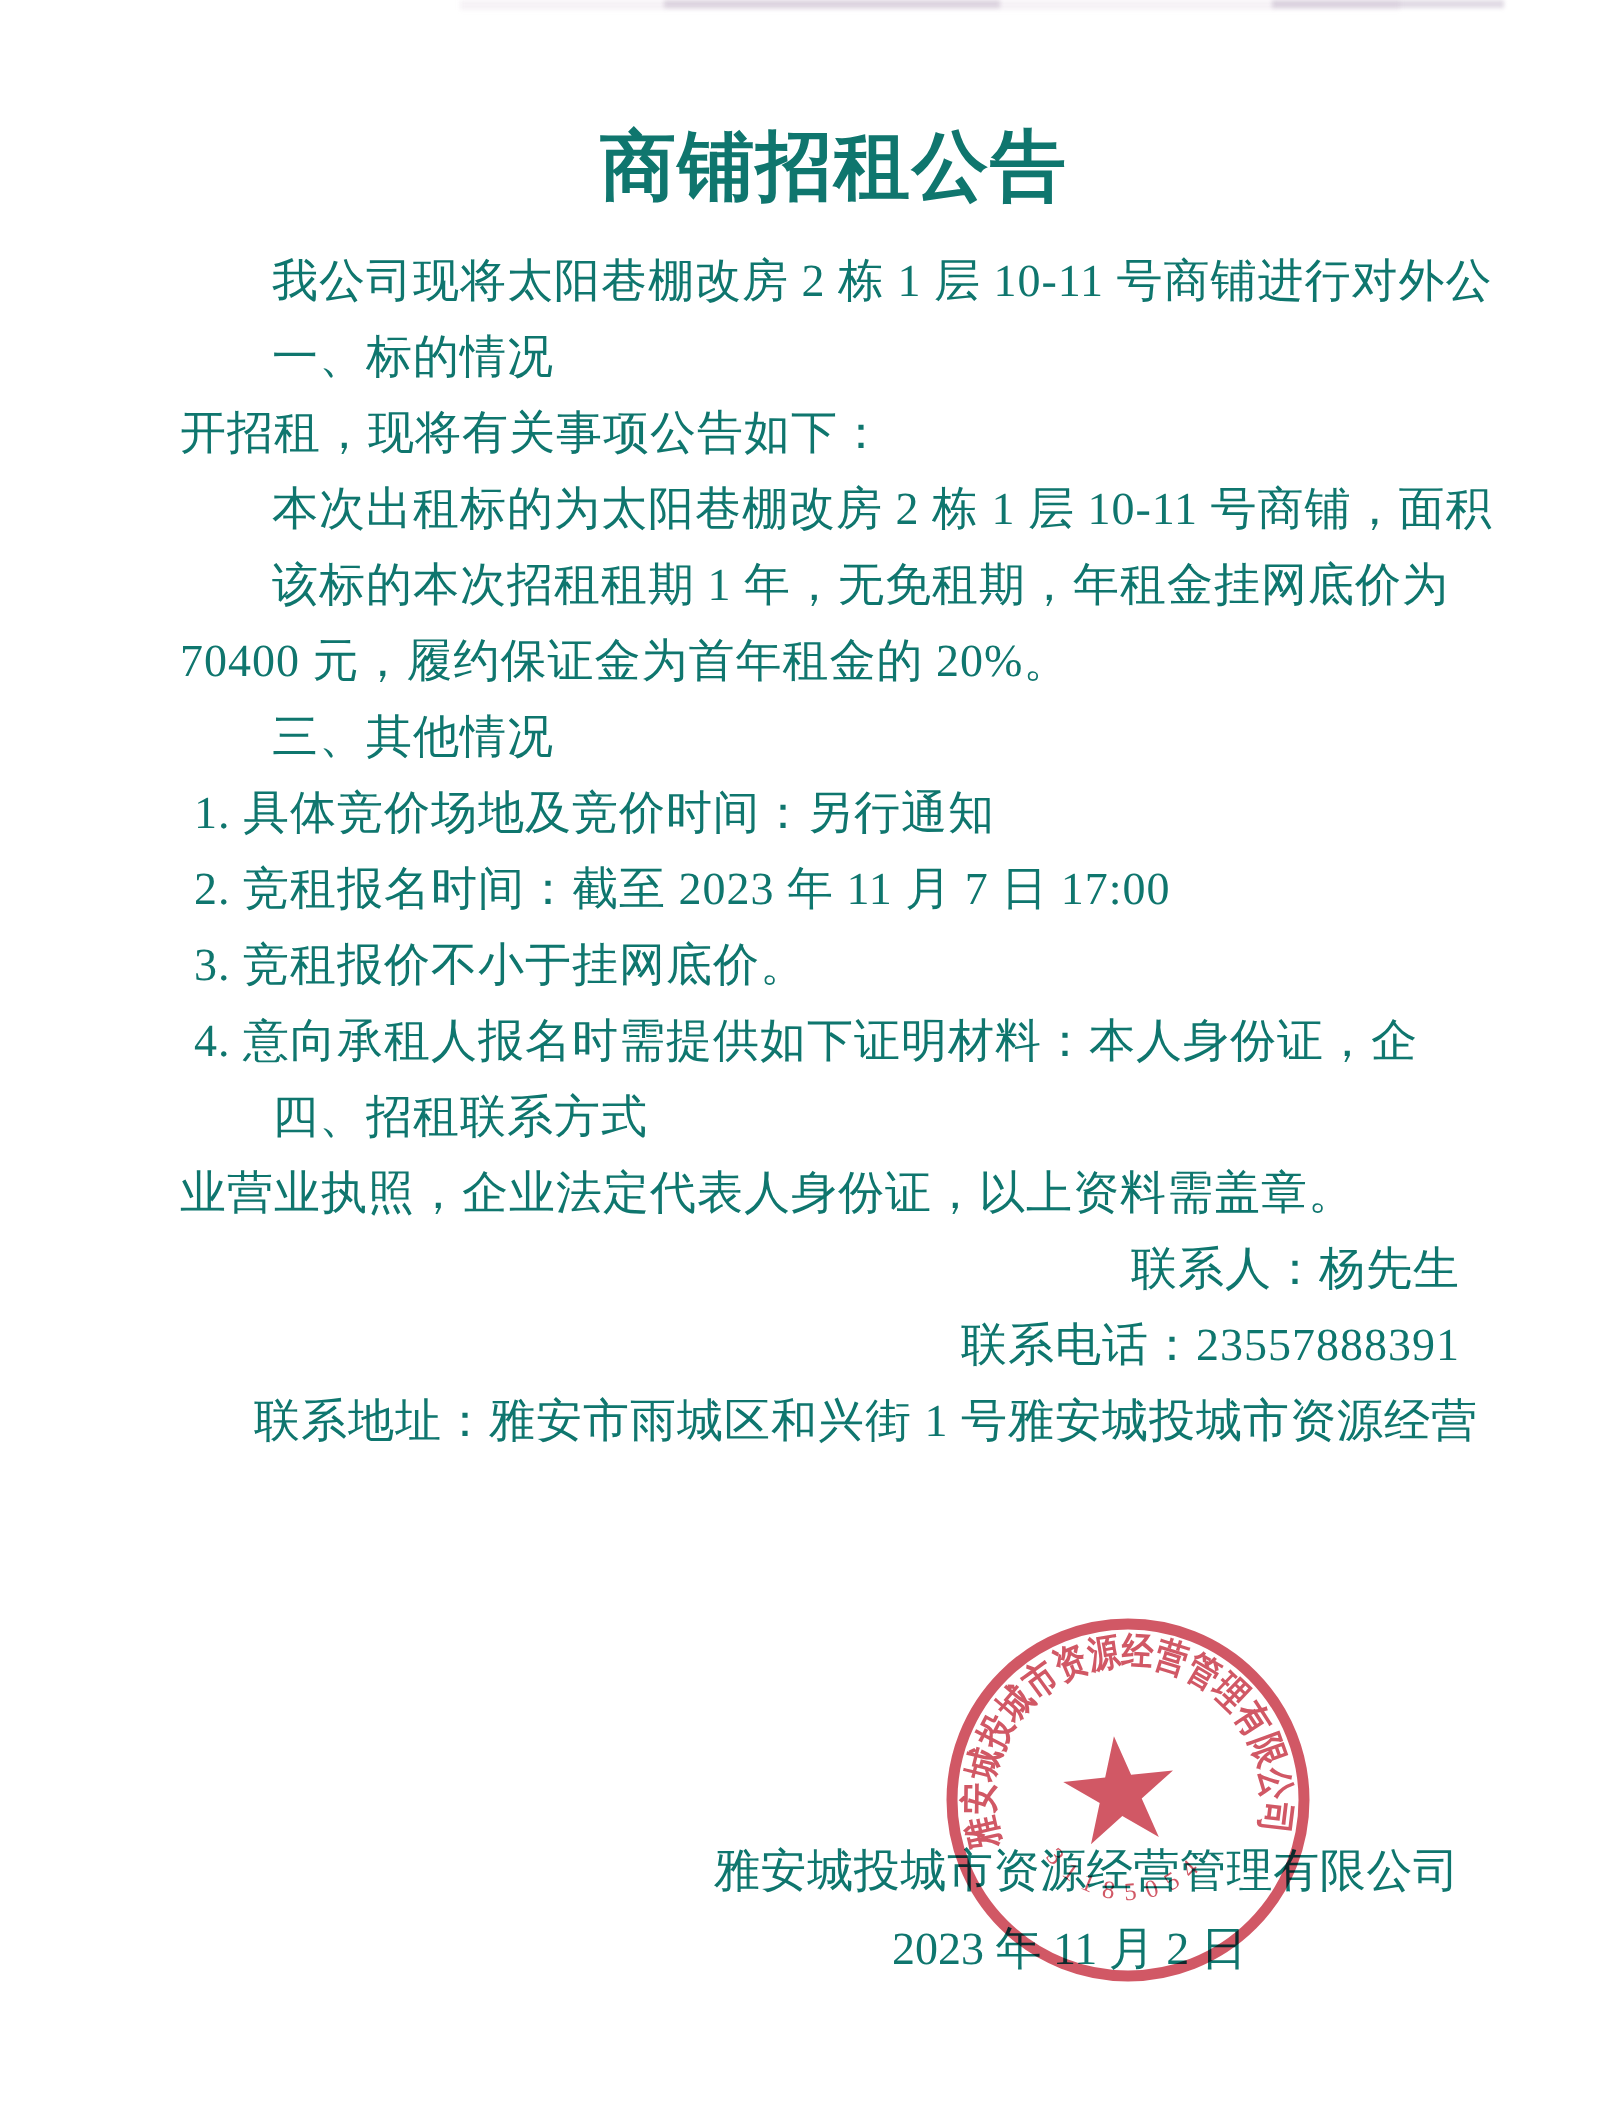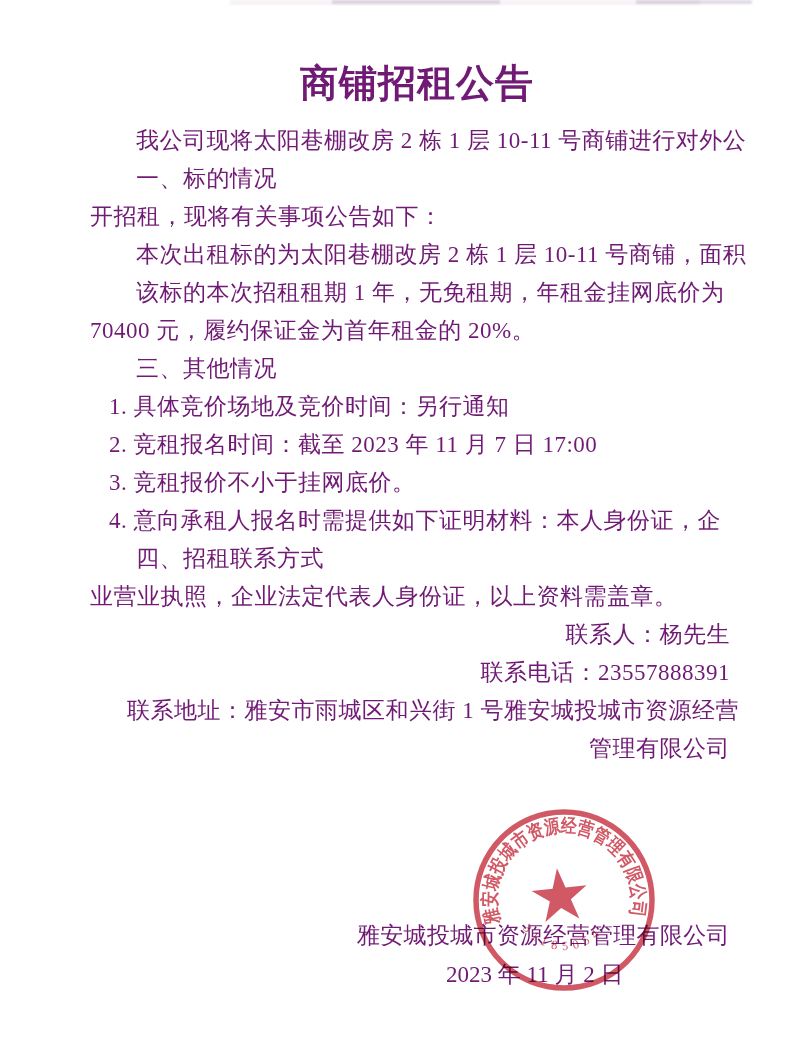--- a/index.html
+++ b/index.html
@@ -3,40 +3,40 @@
 <meta charset="utf-8">
 <style>
   html,body{margin:0;padding:0;background:#e8e8e8;}
   .page{
     position:relative;
     width:800px;height:1063px;
     margin:0 auto;
     background:#ffffff;
     overflow:hidden;
     font-family:"Liberation Serif","DejaVu Serif",serif;
-    color:#701a75;
+    color:#0f766e;
   }
   
   .smudge{position:absolute;top:0;pointer-events:none;}
   .smudge.s1{left:230px;width:470px;height:5px;background:rgba(205,185,205,.18);filter:blur(1px);}
   .smudge.s2{left:332px;width:168px;height:4px;background:rgba(160,140,170,.30);filter:blur(1px);}
   .smudge.s3{left:636px;width:116px;height:4px;background:rgba(160,140,170,.32);filter:blur(1px);}
 
   .doc-title{
     position:absolute;top:33px;left:0;width:100%;
     text-align:center;padding-left:34px;box-sizing:border-box;
     font-size:38px;font-weight:700;letter-spacing:1px;
   }
   .body-text{
     position:absolute;top:122px;left:90px;width:640px;
     font-size:23px;line-height:38px;letter-spacing:.5px;
   }
   .ln{margin:0;white-space:nowrap;}
   .ind-para{padding-left:46px;}   
-  .ind-item{padding-left:7px;margin-left:12px;}    
+  .ind-item{padding-left:7px;}    
   .ind-contact{padding-left:37px;text-align:right;}
   .ind-flush{padding-left:0;}
 
   .sig-company{
     position:absolute;top:917px;left:357px;
     font-size:23px;line-height:38px;letter-spacing:.3px;white-space:nowrap;
   }
   .sig-date{
     position:absolute;top:956px;left:446px;
     font-size:23px;line-height:38px;white-space:nowrap;
@@ -69,21 +69,20 @@
     <p class="ln ind-para">三、其他情况</p>
     <p class="ln ind-item">1. 具体竞价场地及竞价时间：另行通知</p>
     <p class="ln ind-item">2. 竞租报名时间：截至 2023 年 11 月 7 日 17:00</p>
     <p class="ln ind-item">3. 竞租报价不小于挂网底价。</p>
     <p class="ln ind-item">4. 意向承租人报名时需提供如下证明材料：本人身份证，企</p>
     <p class="ln ind-para">四、招租联系方式</p>
     <p class="ln ind-flush">业营业执照，企业法定代表人身份证，以上资料需盖章。</p>
     <p class="ln ind-contact">联系人：杨先生</p>
     <p class="ln ind-contact">联系电话：23557888391</p>
     <p class="ln ind-contact">联系地址：雅安市雨城区和兴街 1 号雅安城投城市资源经营</p>
-    <p class="ln ind-contact">管理有限公司</p>
   </div>
 
   <div class="sig-company">雅安城投城市资源经营管理有限公司</div>
   <div class="sig-date">2023 年 11 月 2 日</div>
 
   <div class="stamp">
     <svg width="190" height="190" viewBox="-95 -95 190 190">
       <defs>
         <path id="arcTop" d="M -63.9 23.3 A 68 68 0 1 1 63.9 23.3" fill="none"></path>
         <path id="arcBottom" d="M -43.3 25 A 50 50 0 0 0 43.3 25" fill="none"></path>

